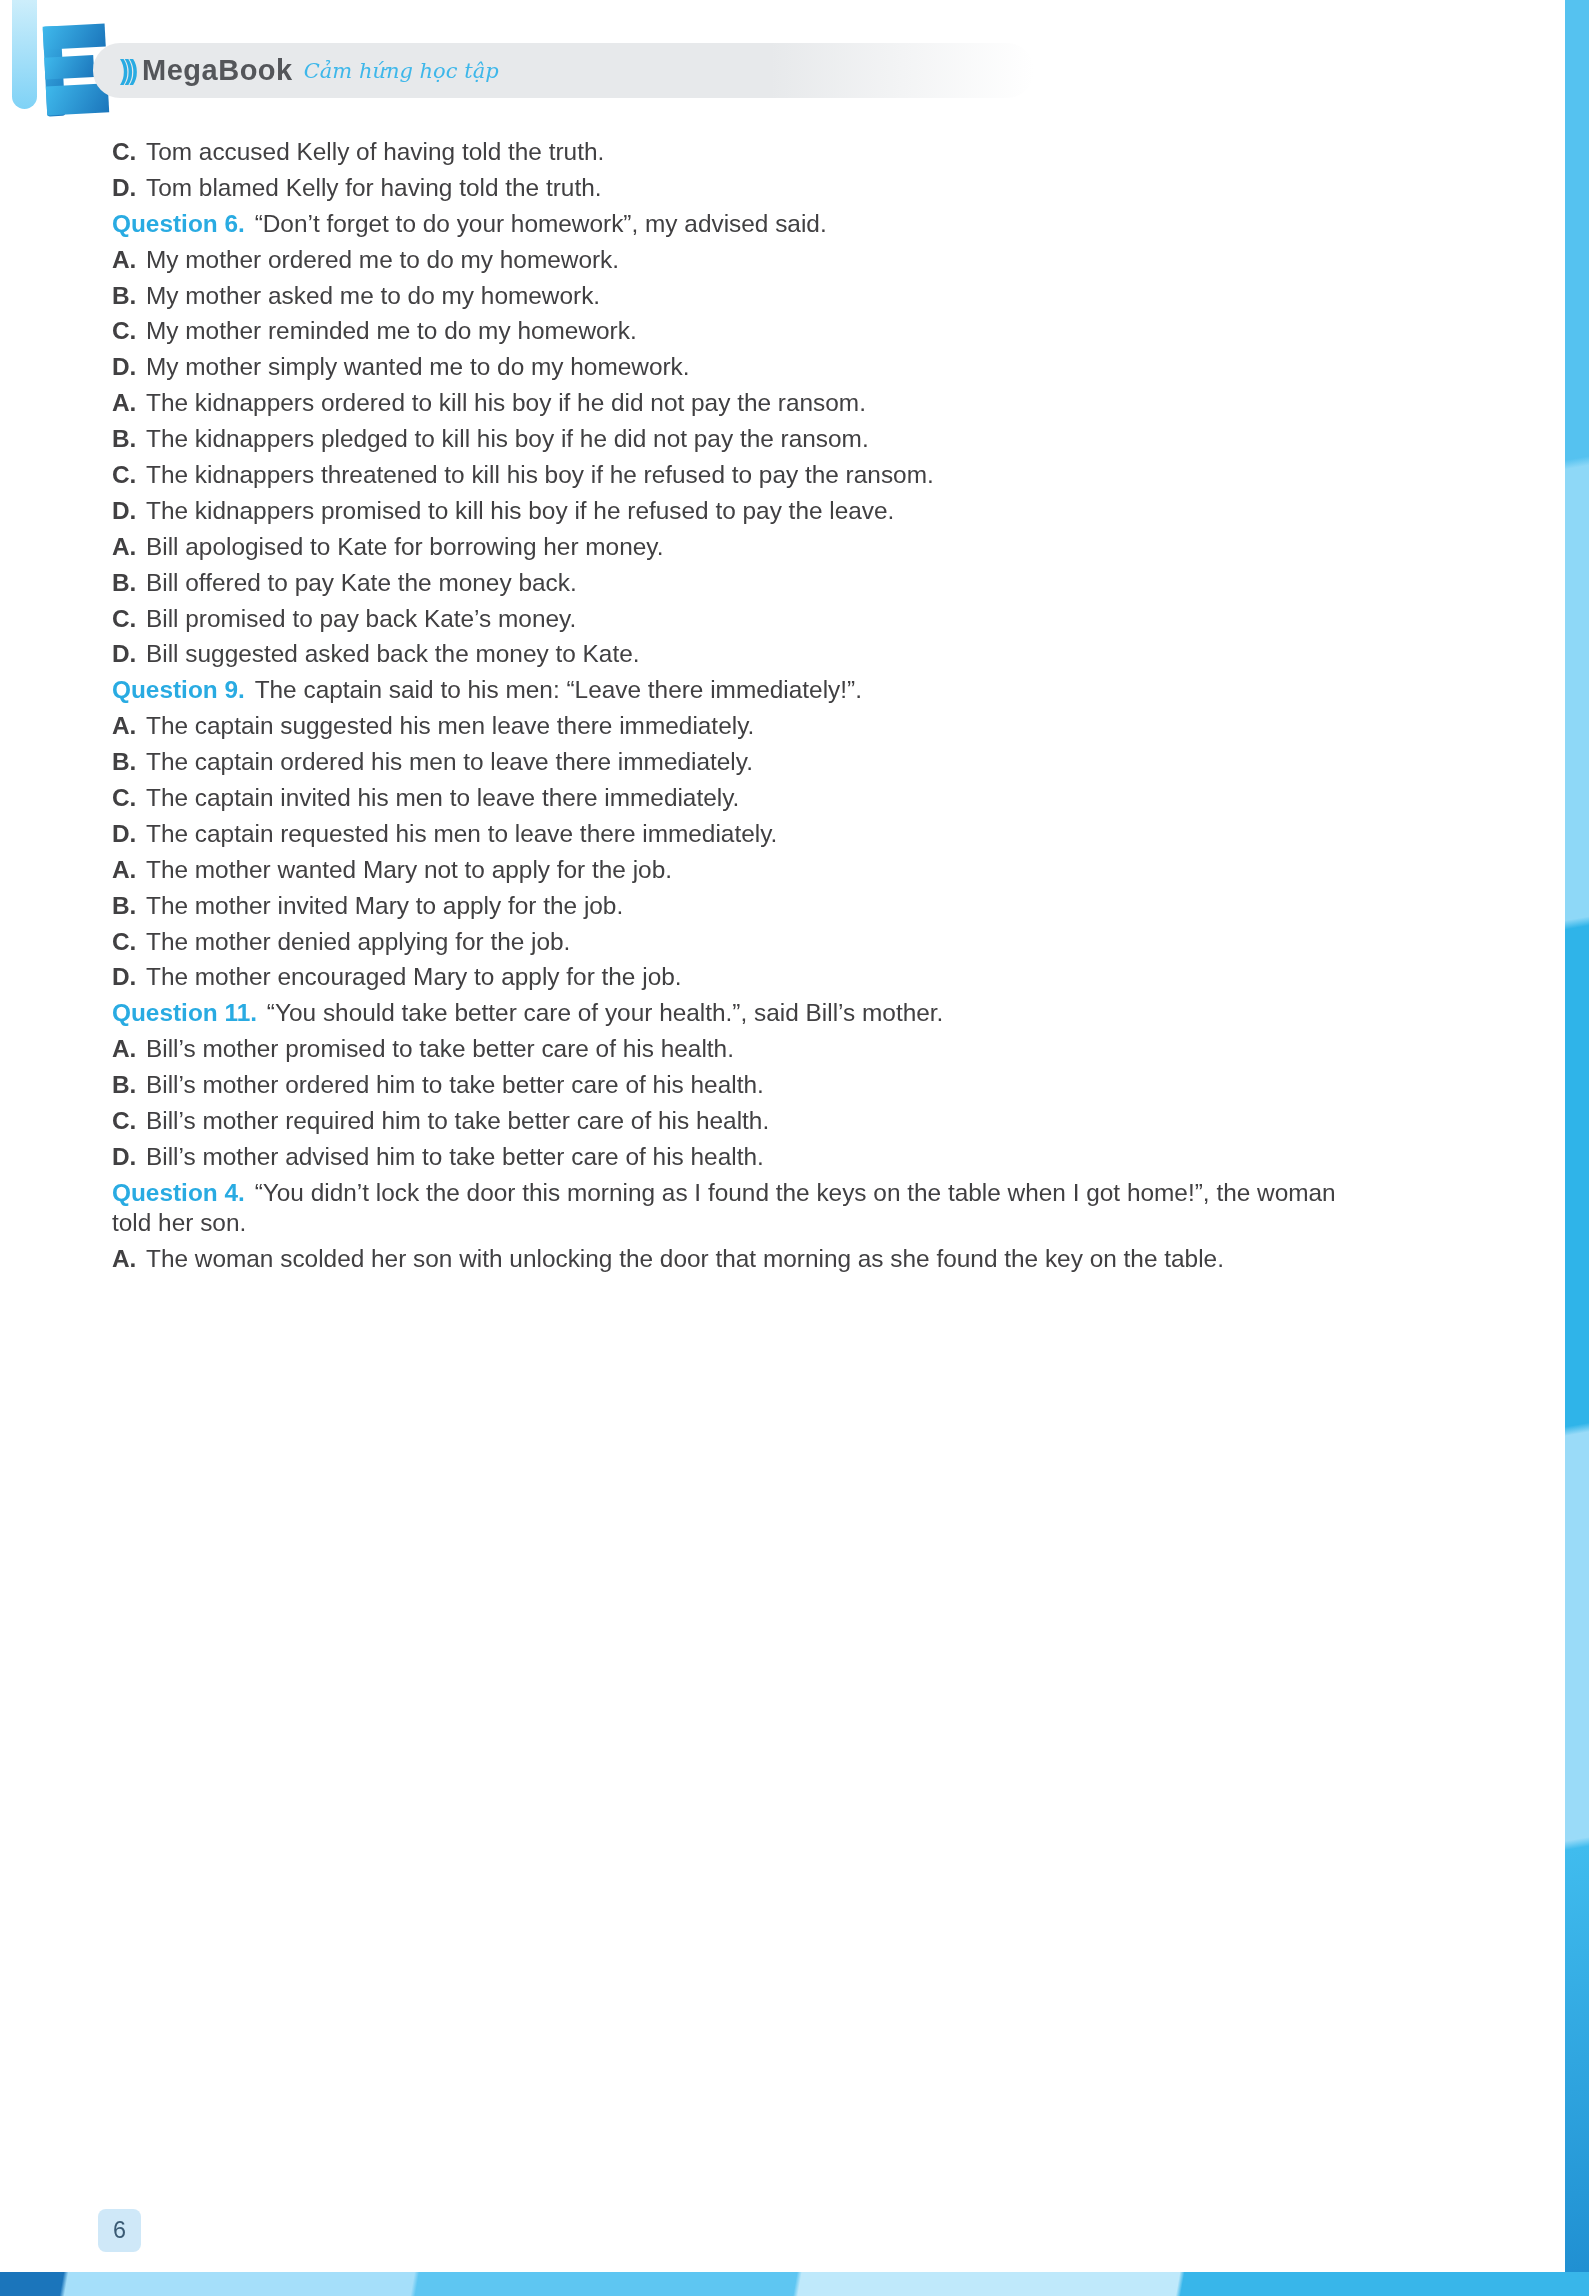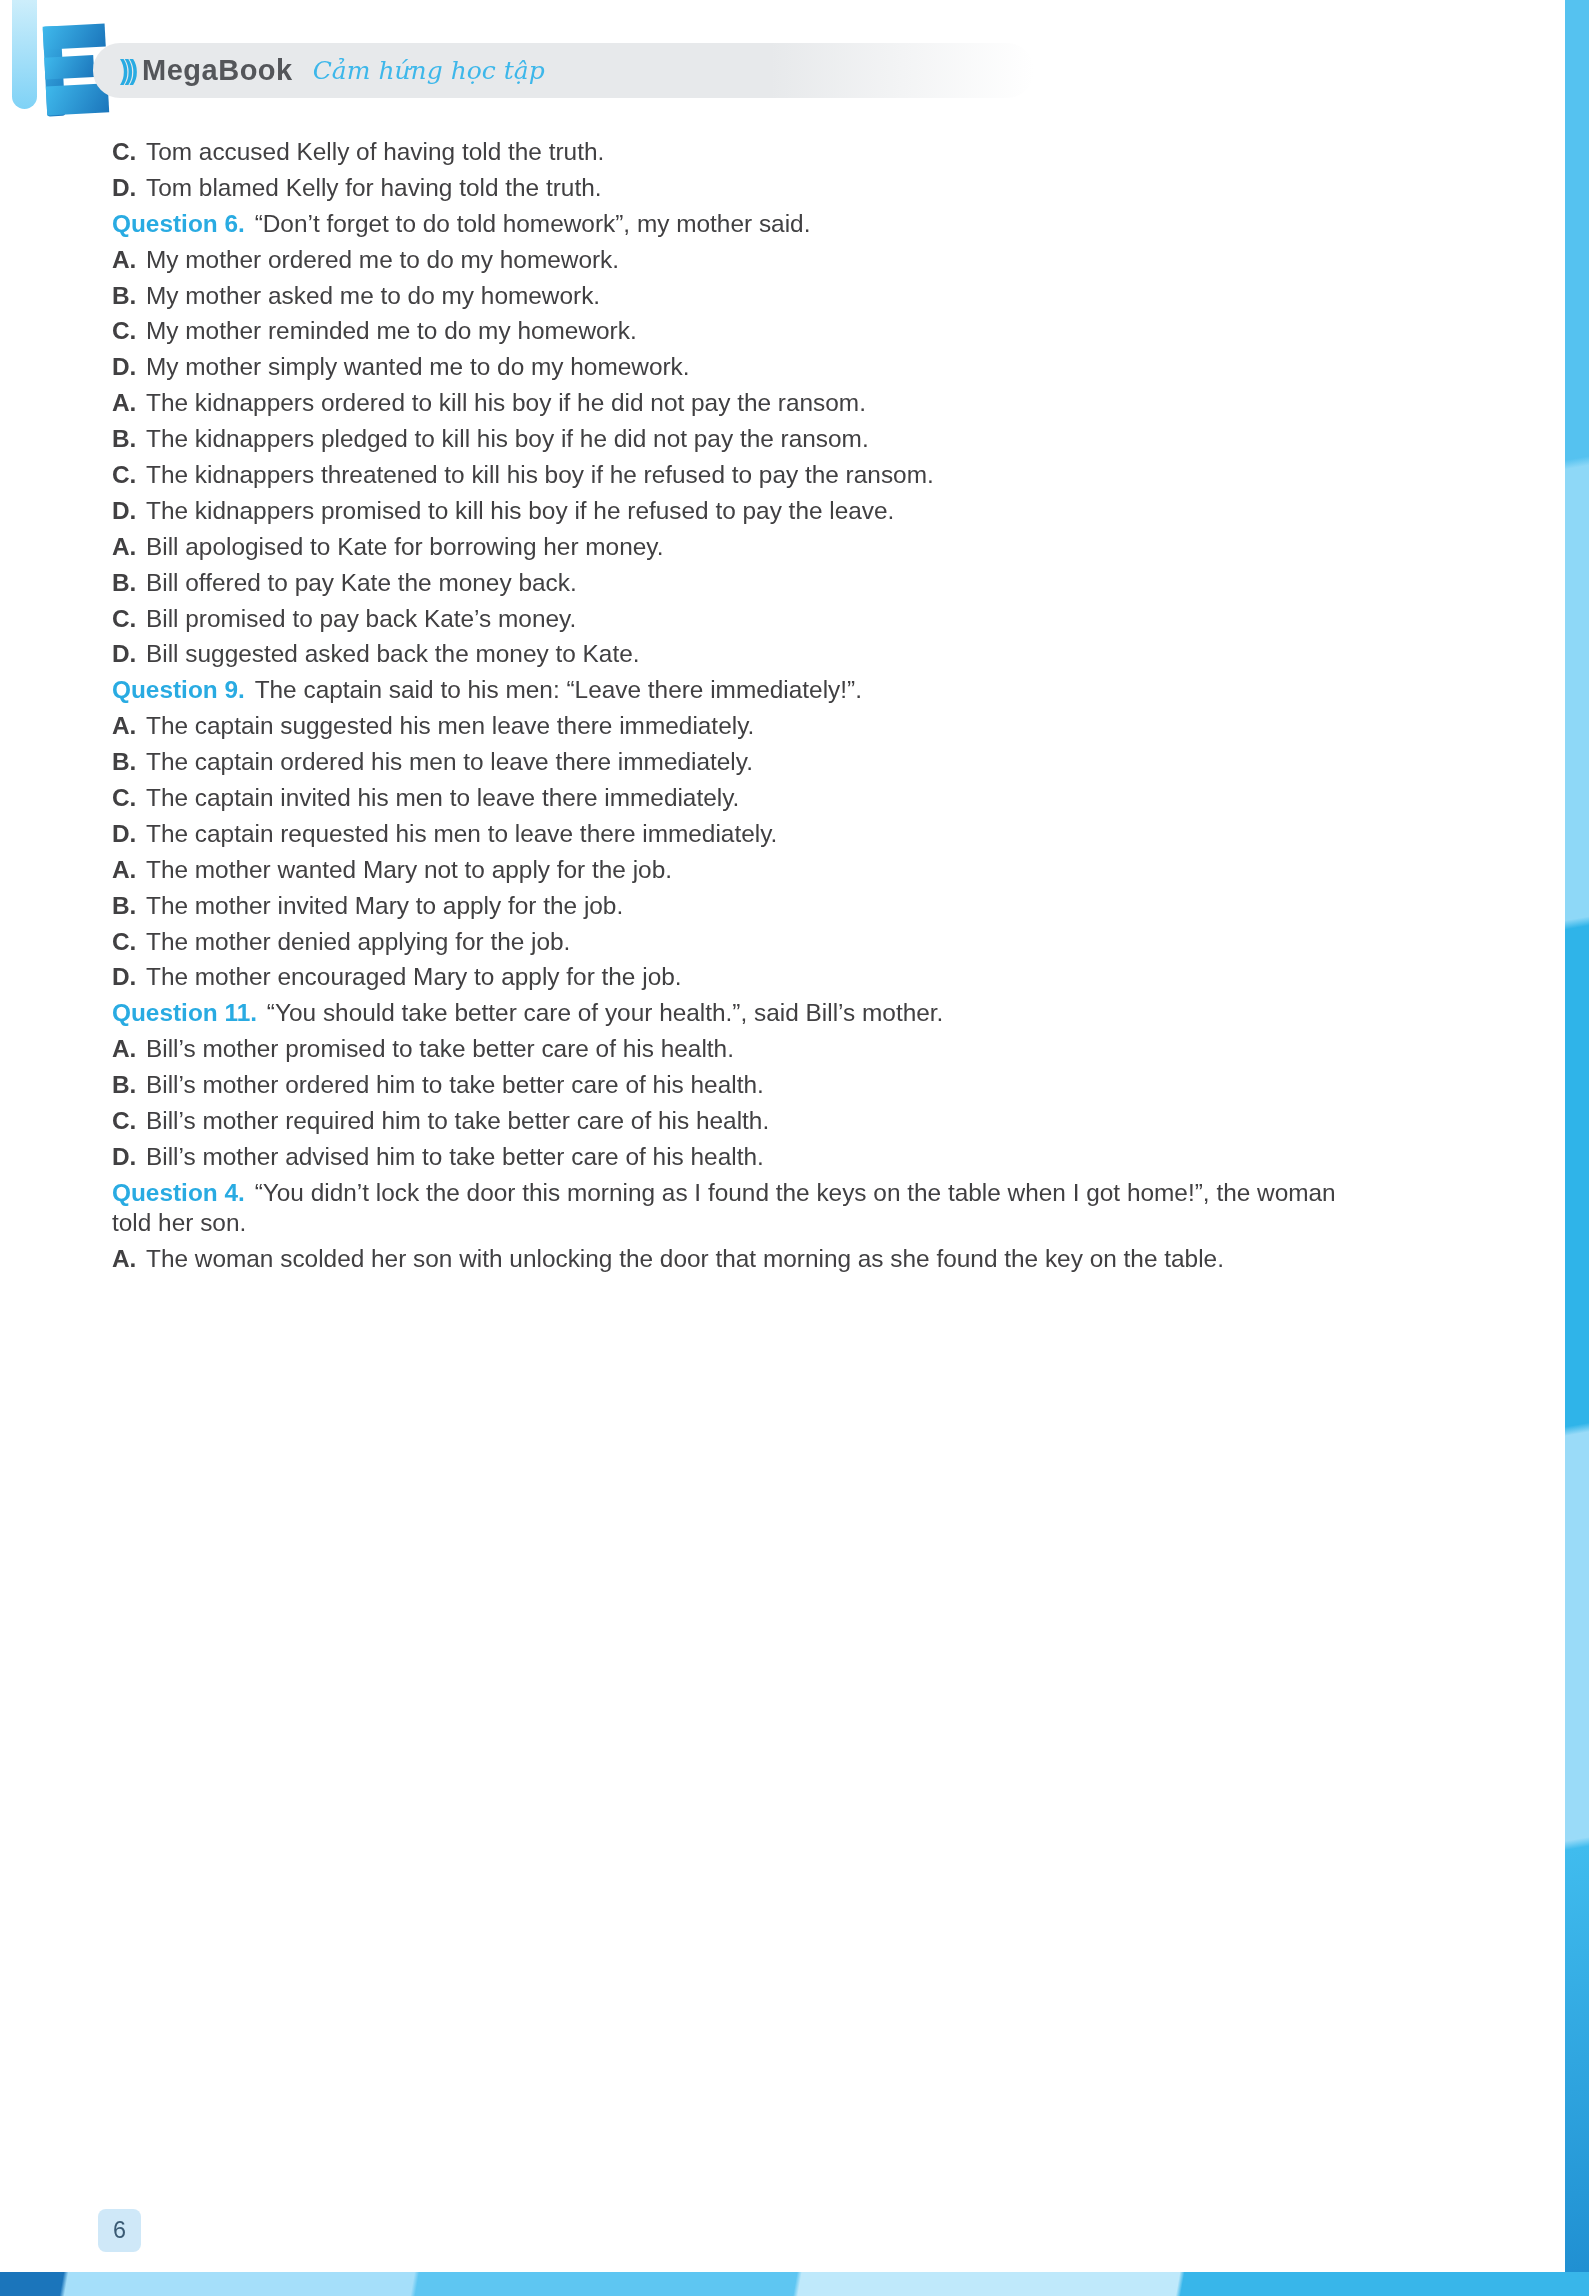--- a/index.html
+++ b/index.html
@@ -40,21 +40,21 @@
     background:linear-gradient(to right,#e7e9eb 0%,#e7e9eb 72%,rgba(231,233,235,0) 100%);
     border-radius:27px;
     display:flex;align-items:center;padding-left:27px;box-sizing:border-box;
   }
   .chevrons{
     color:#29abe2;font-weight:700;font-size:26px;letter-spacing:-3.9px;
     margin-right:7.8px;transform:scaleY(1.05);
   }
   .brand{color:#54565a;font-weight:700;font-size:29px;letter-spacing:0.5px;}
   .tagline{
-    color:#3db7ea;font-style:italic;font-size:25px;margin-left:20px;
+    color:#3db7ea;font-style:italic;font-size:21px;margin-left:11px;
     font-family:"DejaVu Serif",serif;
   }
 
   
   .content{
     position:absolute;left:112px;top:137px;width:1258px;
     font-size:24.4px;line-height:30px;color:#414042;
   }
   .content p{margin:0 0 5.9px 0;}
   .question .qlabel{color:#29abe2;font-weight:700;margin-right:9.8px;margin-top:48px;}
@@ -96,21 +96,21 @@
   <p class="option">
     <span class="letter">C.</span>
     <span class="otext">Tom accused Kelly of having told the truth.</span>
   </p>
   <p class="option">
     <span class="letter">D.</span>
     <span class="otext">Tom blamed Kelly for having told the truth.</span>
   </p>
 
   <div class="question-block">
-    <p class="question"><span class="qlabel">Question 6.</span><span class="qtext">“Don’t forget to do told homework”, my mother said.</span></p>
+    <p class="question"><span class="qlabel">Question 6.</span><span class="qtext">“Don’t forget to do your homework”, my advised said.</span></p>
     <p class="option">
       <span class="letter">A.</span>
       <span class="otext">My mother ordered me to do my homework.</span>
     </p>
     <p class="option">
       <span class="letter">B.</span>
       <span class="otext">My mother asked me to do my homework.</span>
     </p>
     <p class="option">
       <span class="letter">C.</span>

